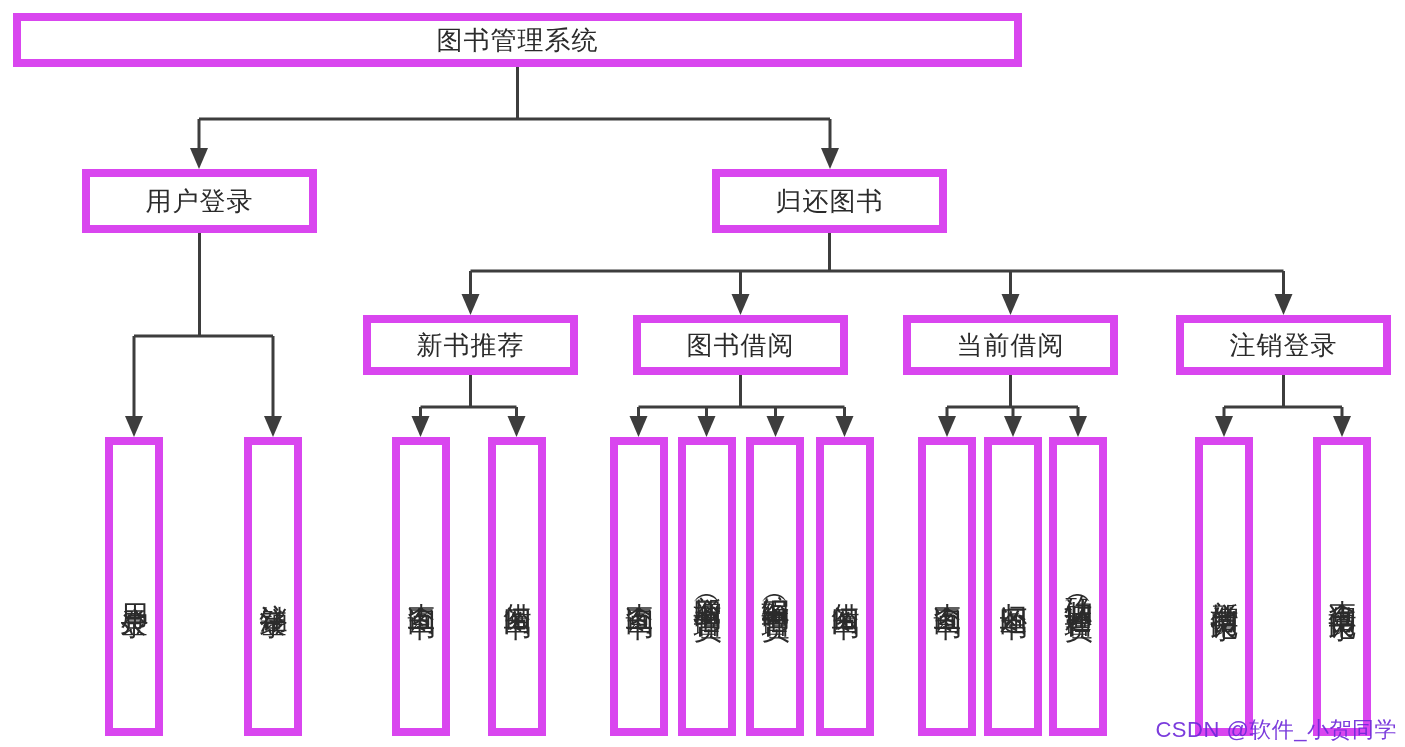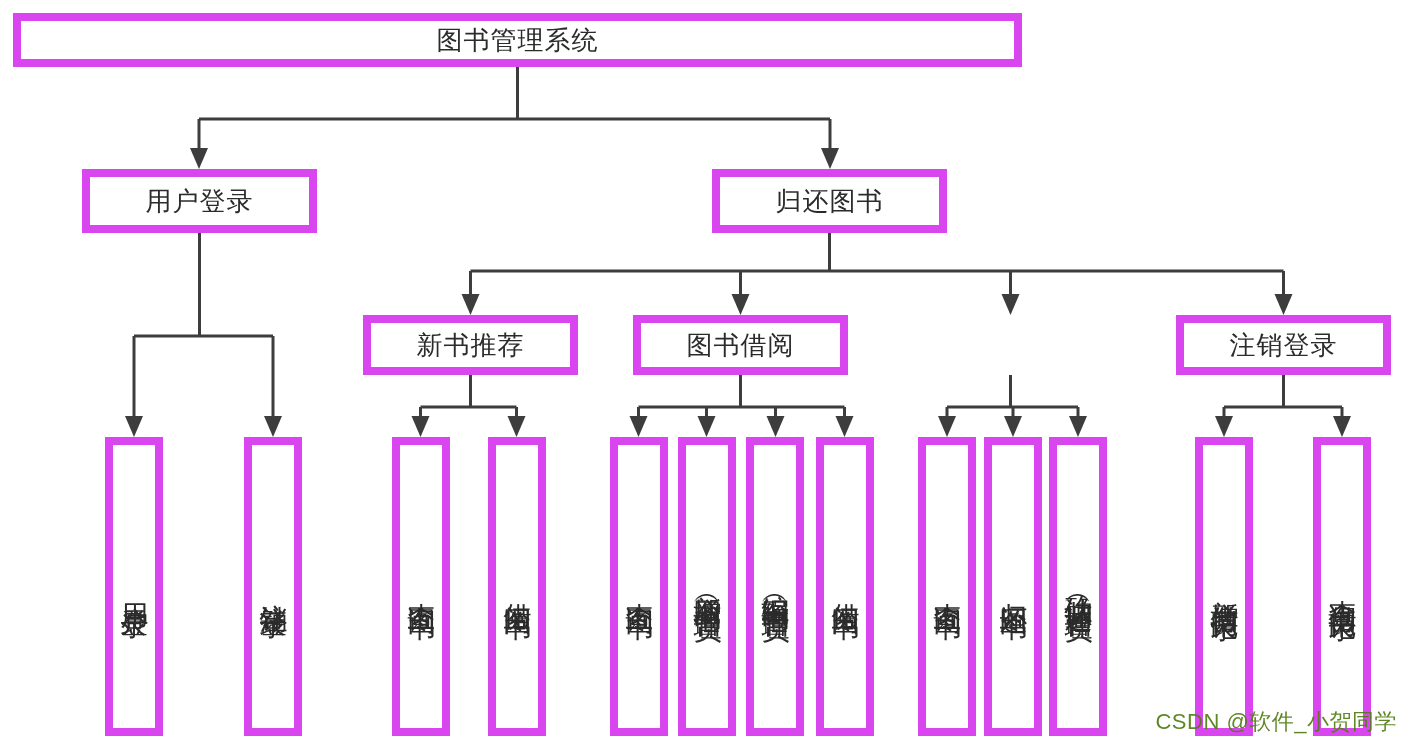--- a/index.html
+++ b/index.html
@@ -46,23 +46,23 @@
     text-orientation: mixed;
     font-size: 28px;
     letter-spacing: 3px;
     color: #2b2b2b;
     line-height: 1;
     white-space: nowrap;
   }
   .watermark {
     position: absolute;
     right: 8px;
-    bottom: 10px;
+    bottom: 2px;
     font-size: 22px;
-    color: #4d7c0f;
+    color: #6d28d9;
     letter-spacing: 0.5px;
     opacity: 0.9;
     z-index: 5;
     white-space: nowrap;
   }
 </style>
 </head>
 <body>
 
 <div class="stage">
@@ -140,20 +140,21 @@
     </g>
   </svg>
 
   <div class="node" style="left:13px; top:13px; width:1009px; height:54px;">图书管理系统</div>
 
   <div class="node" style="left:82px; top:169px; width:235px; height:64px;">用户登录</div>
   <div class="node" style="left:712px; top:169px; width:235px; height:64px;">归还图书</div>
 
   <div class="node" style="left:633px; top:315px; width:215px; height:60px;">图书借阅</div>
   <div class="node" style="left:363px; top:315px; width:215px; height:60px;">新书推荐</div>
+  <div class="node" style="left:903px; top:315px; width:215px; height:60px;">当前借阅</div>
   <div class="node" style="left:1176px; top:315px; width:215px; height:60px;">注销登录</div>
 
   <div class="node leaf" style="left:105px; top:437px;">
     <span class="vtext">用户登录</span>
   </div>
   <div class="node leaf" style="left:244px; top:437px;">
     <span class="vtext">注销登录</span>
   </div>
 
   <div class="node leaf" style="left:392px; top:437px;">

